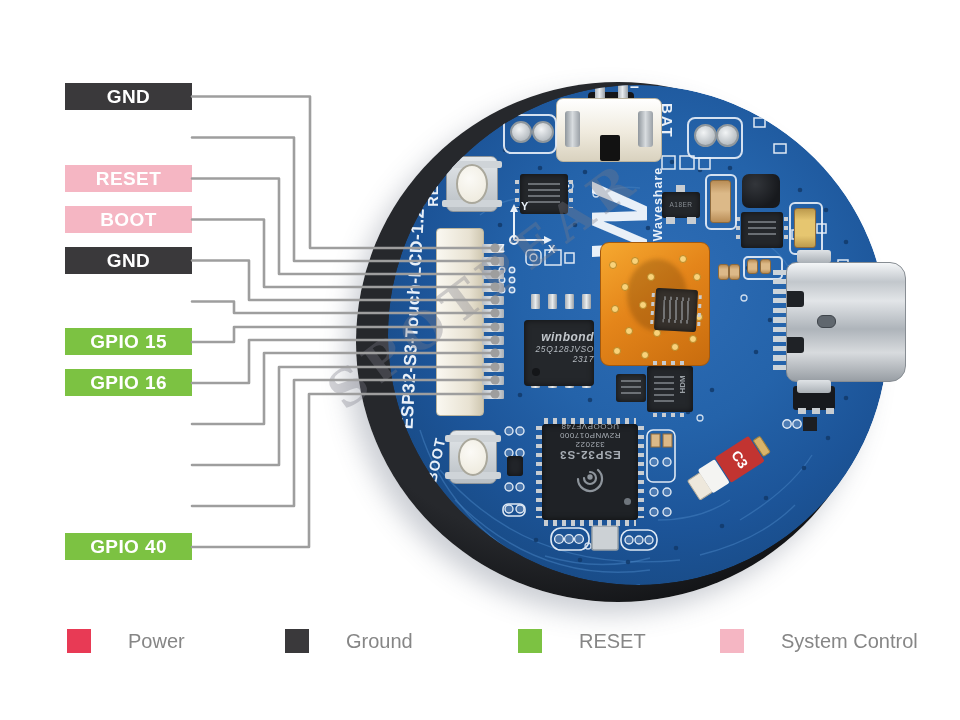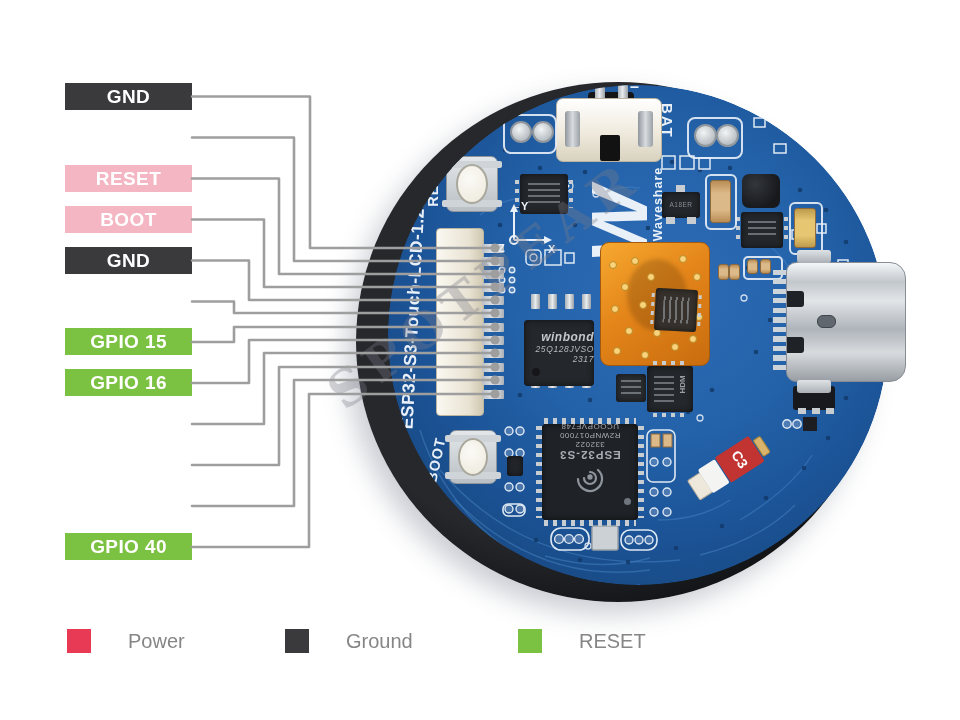--- a/index.html
+++ b/index.html
@@ -471,14 +471,18 @@
     <div class="legend-label">Power</div>
   </div>
   <div class="legend-item" style="left:285px;">
     <div class="swatch t-ground"></div>
     <div class="legend-label">Ground</div>
   </div>
   <div class="legend-item" style="left:518px;">
     <div class="swatch t-gpio"></div>
     <div class="legend-label">RESET</div>
   </div>
+  <div class="legend-item" style="left:720px;">
+    <div class="swatch t-control"></div>
+    <div class="legend-label">System Control</div>
+  </div>
 
 </div>
 
 </body></html>

